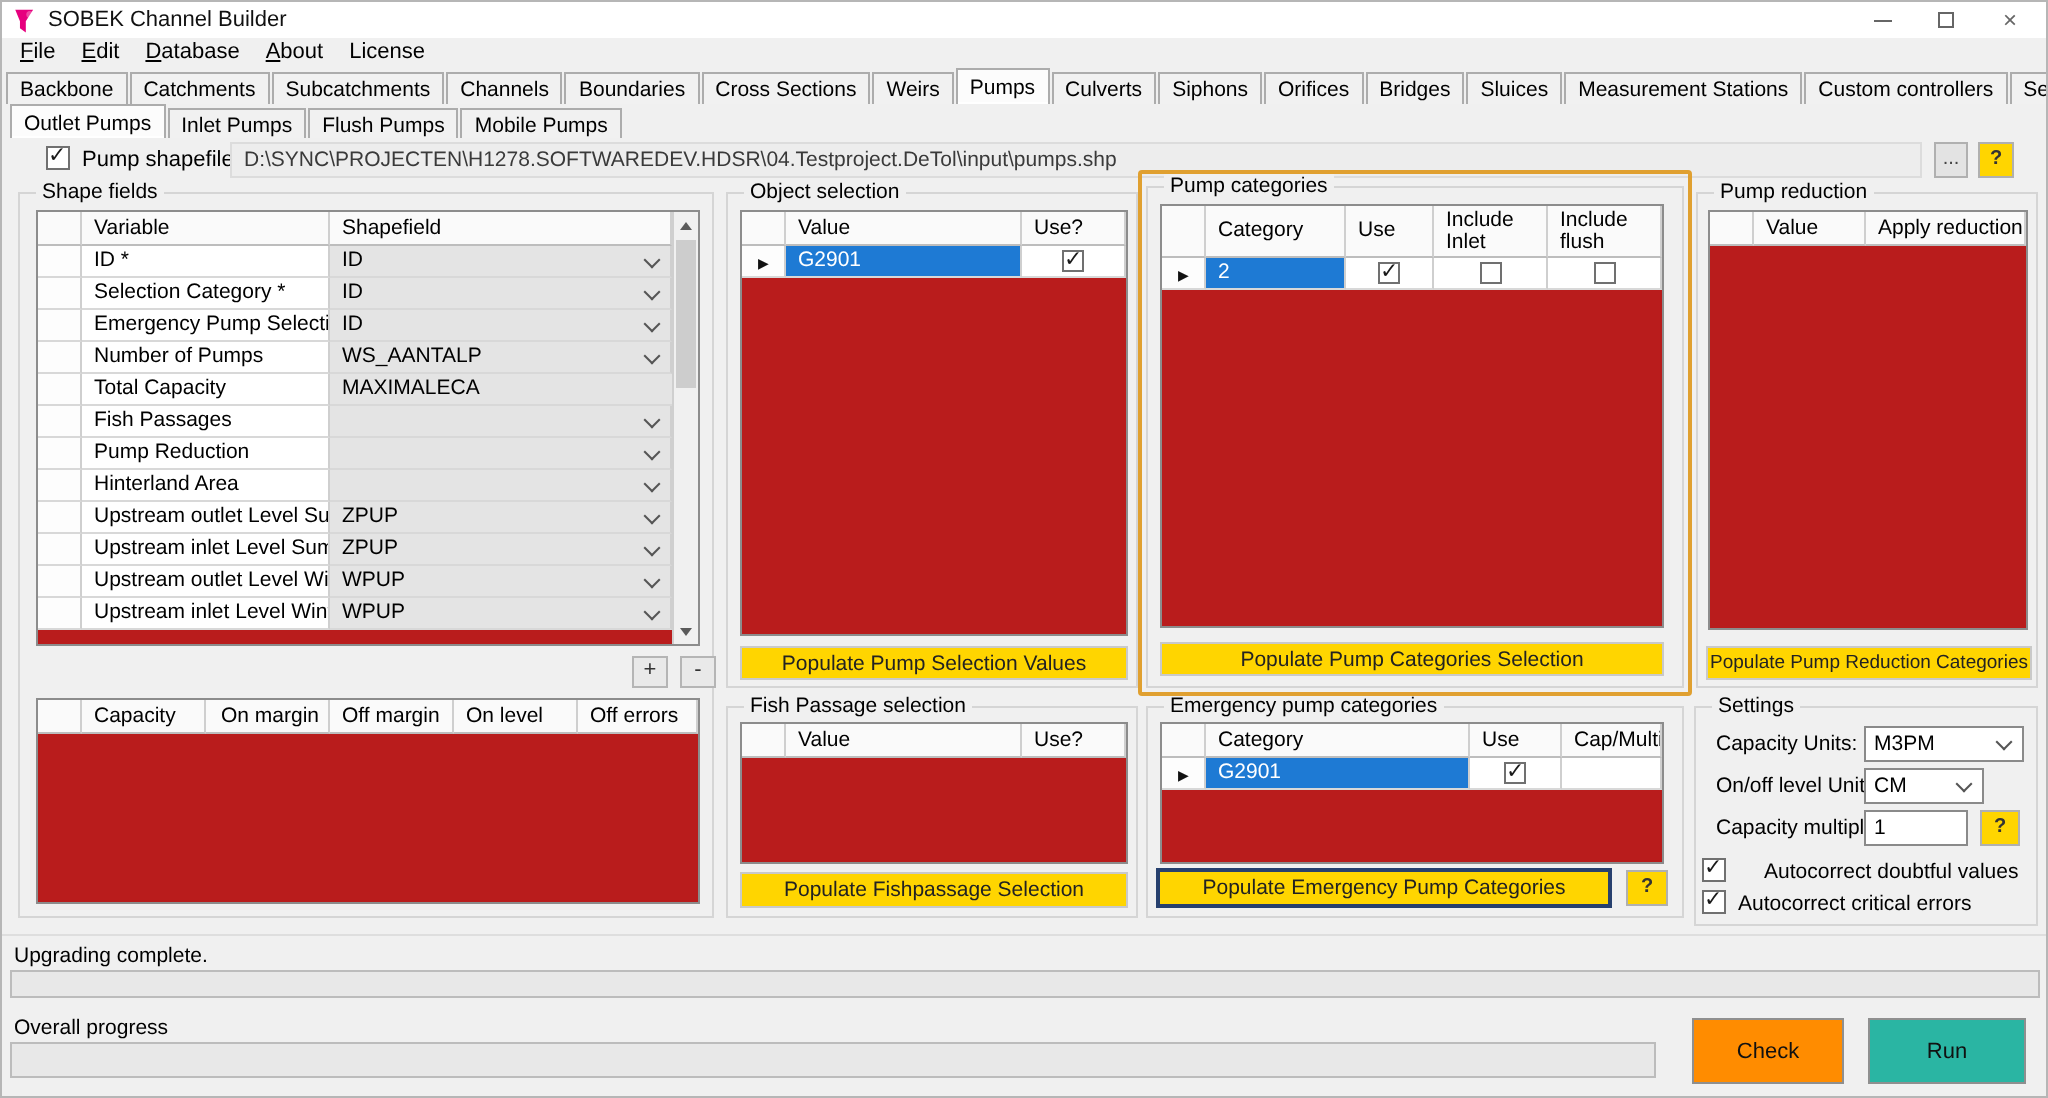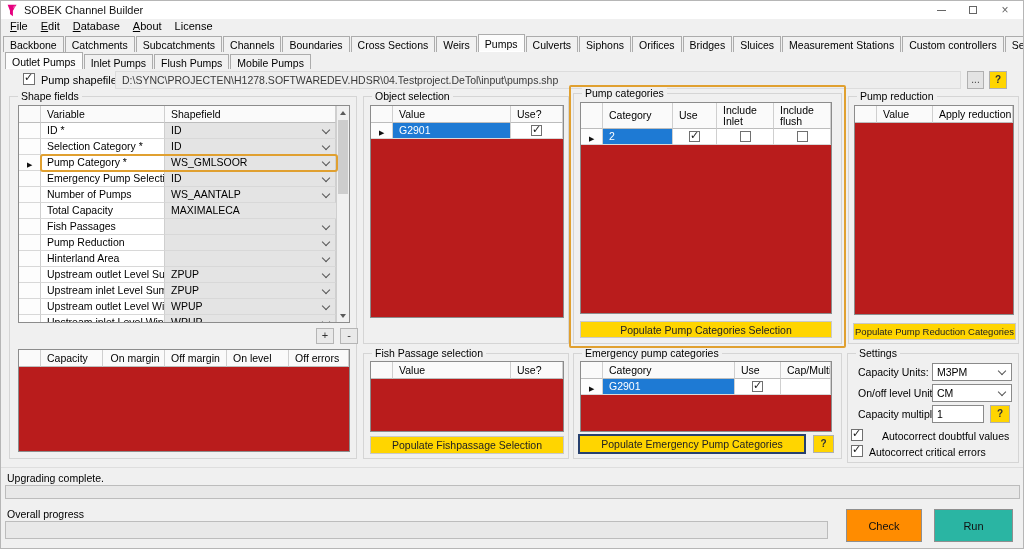--- a/index.html
+++ b/index.html
@@ -161,25 +161,20 @@
         <div class="grow">
           <div class="gc mk" style="width:22px;"></div>
           <div class="gc" style="width:124px;">ID *</div>
           <div class="gc combo" style="width:171px;"><span class="cv">ID</span><span class="chev"></span></div>
         </div>
         <div class="grow">
           <div class="gc mk" style="width:22px;"></div>
           <div class="gc" style="width:124px;">Selection Category *</div>
           <div class="gc combo" style="width:171px;"><span class="cv">ID</span><span class="chev"></span></div>
         </div>
-        <div class="grow r-hl checked">
-          <div class="gc mk checked" style="width:22px;"></div>
-          <div class="gc" style="width:124px;">Pump Category *</div>
-          <div class="gc combo" style="width:171px;"><span class="cv">WS_GMLSOOR</span><span class="chev"></span></div>
-        </div>
         <div class="grow">
           <div class="gc mk" style="width:22px;"></div>
           <div class="gc" style="width:124px;">Emergency Pump Selection</div>
           <div class="gc combo" style="width:171px;"><span class="cv">ID</span><span class="chev"></span></div>
         </div>
         <div class="grow">
           <div class="gc mk" style="width:22px;"></div>
           <div class="gc" style="width:124px;">Number of Pumps</div>
           <div class="gc combo" style="width:171px;"><span class="cv">WS_AANTALP</span><span class="chev"></span></div>
         </div>
@@ -261,20 +256,21 @@
       <div class="rows" style="width:192px;">
         <div class="grow">
           <div class="gc mk checked" style="width:22px;"></div>
           <div class="gc vcell checked" style="width:118px;">G2901</div>
           <div class="gc ck" style="width:52px;">
               <span class="cb checked"></span>
             </div>
         </div>
       </div>
     </div>
+    <div class="ybtn" style="left:6px; top:226px; width:194px; height:17px;">Populate Pump Selection Values</div>
   </div>
 
   <div class="gb" style="left:572px; top:92px; width:269px; height:251px;">
     <span class="gbt">Pump categories</span>
     <div class="grid" style="left:6px; top:8px; width:252px; height:212px;">
       <div class="ghead tall">
         <div class="gc" style="width:22px;"></div>
         <div class="gc" style="width:70px; padding-top:7px;">Category</div>
         <div class="gc" style="width:44px; padding-top:7px;">Use</div>
         <div class="gc" style="width:57px;">Include Inlet structure</div>
@@ -346,21 +342,21 @@
     </div>
     <div class="ybtn" style="left:4px; top:80px; width:228px; height:20px; border:2px solid #27406e;">Populate Emergency Pump Categories</div>
     <div class="sq-btn hbtn" style="left:239px; top:81px; width:21px;">?</div>
   </div>
 
   <div class="gb" style="left:846px; top:352px; width:172px; height:110px;">
     <span class="gbt">Settings</span>
     <span class="slbl" style="left:10px; top:12px;">Capacity Units:</span>
     <div class="scombo" style="left:84px; top:9px; width:80px;"><span>M3PM</span><span class="chev"></span></div>
     <span class="slbl" style="left:10px; top:33px;">On/off level Units:</span>
-    <div class="scombo" style="left:84px; top:30px; width:80px;"><span>CM</span><span class="chev"></span></div>
+    <div class="scombo" style="left:84px; top:30px; width:60px;"><span>CM</span><span class="chev"></span></div>
     <span class="slbl" style="left:10px; top:54px;">Capacity multiplier:</span>
     <div class="sinput" style="left:84px; top:51px; width:52px;">1</div>
     <div class="sq-btn hbtn" style="left:142px; top:51px; width:20px;">?</div>
     <span class="cb checked" style="position:absolute; left:3px; top:75px;"></span>
     <span class="slbl" style="left:34px; top:76px;">Autocorrect doubtful values</span>
     <span class="cb checked" style="position:absolute; left:3px; top:91px;"></span>
     <span class="slbl" style="left:21px; top:92px;">Autocorrect critical errors</span>
   </div>
 
   <div class="sep"></div>

